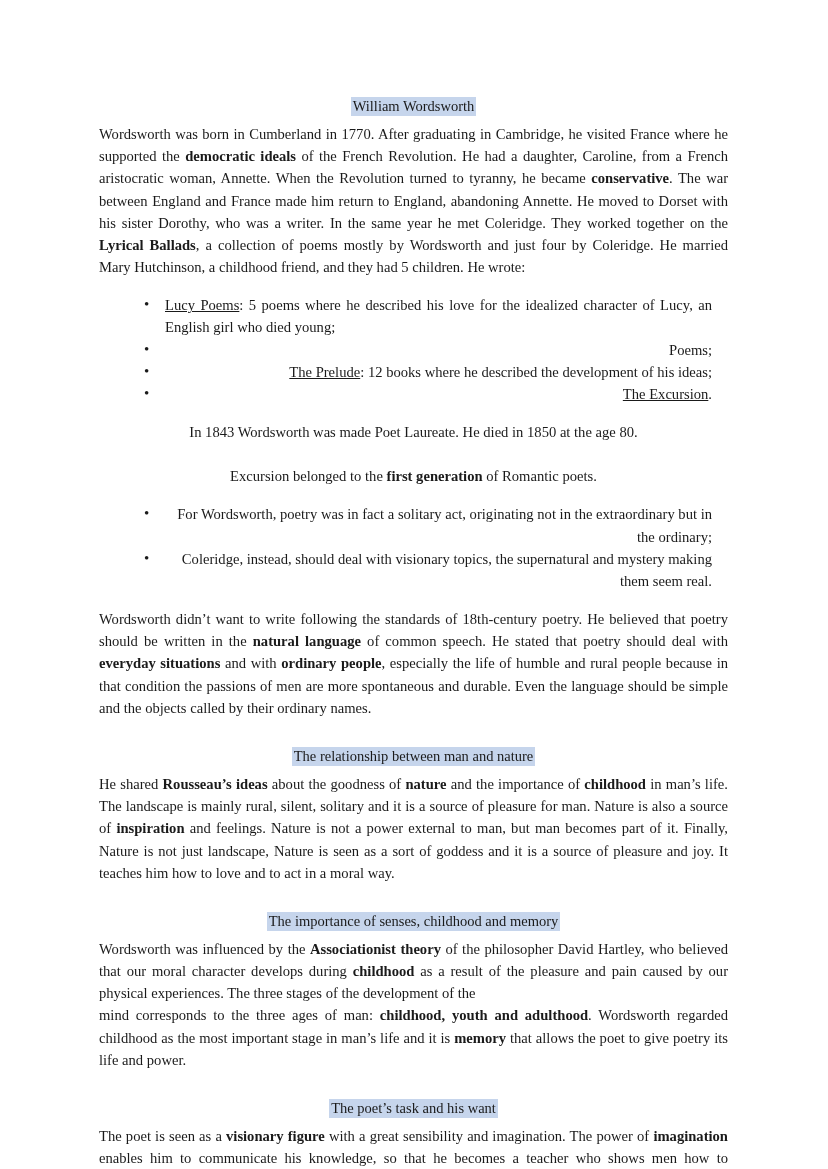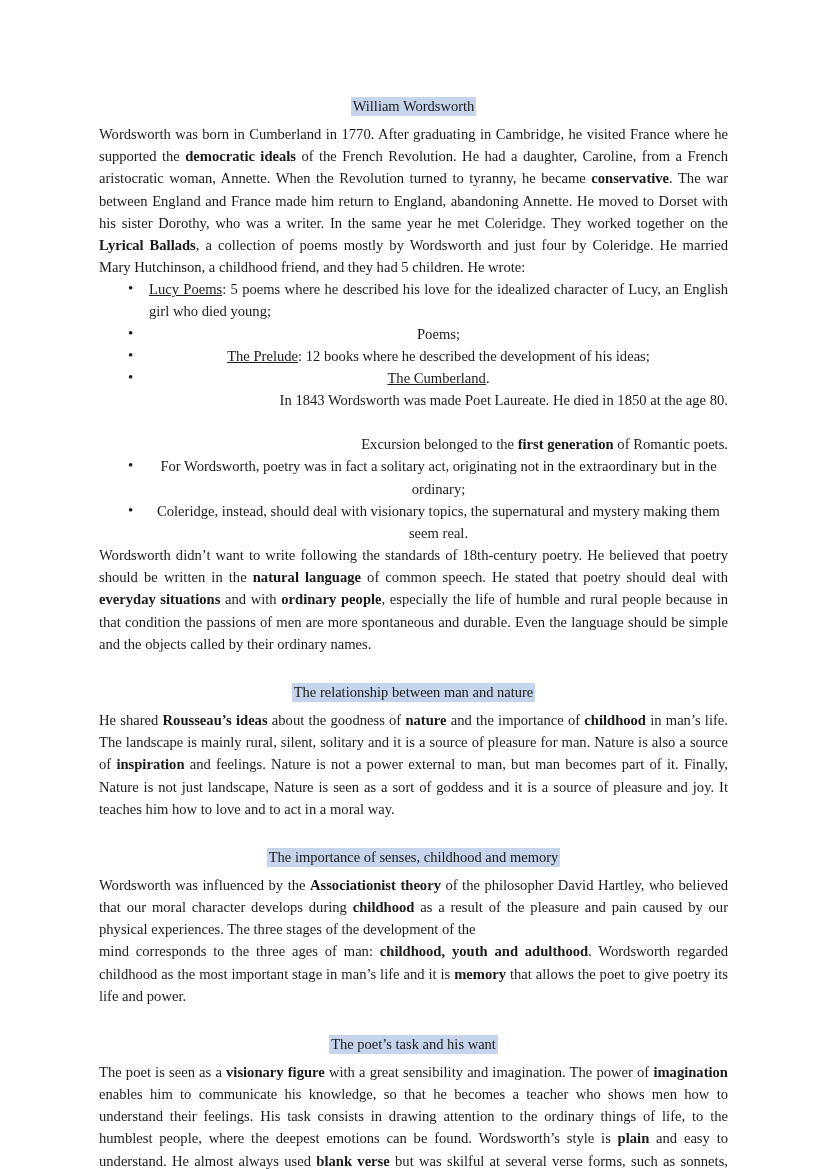--- a/index.html
+++ b/index.html
@@ -39,33 +39,33 @@
   }
   p.para {
     font-size: 14.6px;
     line-height: 1.52;
     text-align: justify;
     text-justify: inter-word;
     margin: 0;
     hyphens: none;
   }
   p.para.nojust {
-    text-align: right;
+    text-align: center;
   }
   ul.bullets {
-    margin: 0;
+    margin: 16px;
     padding: 0;
     list-style: none;
   }
   ul.bullets li {
     position: relative;
     font-size: 14.6px;
     line-height: 1.52;
     padding-left: 50px;
-    text-align: center;
+    text-align: right;
     margin: 0;
   }
   ul.bullets li::before {
     content: "\2022";
     position: absolute;
     left: 29px;
     top: -1px;
     font-size: 15px;
     line-height: 1.52;
   }
@@ -87,21 +87,21 @@
     <h2 class="heading"><span class="hl">William Wordsworth</span></h2>
 
     <div class="gap-xs"></div>
 
     <p class="para"><span>Wordsworth was born in Cumberland in 1770. After graduating in Cambridge, he visited France where he supported the </span><span class="b">democratic ideals</span><span> of the French Revolution. He had a daughter, Caroline, from a French aristocratic woman, Annette. When the Revolution turned to tyranny, he became </span><span class="b">conservative</span><span>. The war between England and France made him return to England, abandoning Annette. He moved to Dorset with his sister Dorothy, who was a writer. In the same year he met Coleridge. They worked together on the </span><span class="b">Lyrical Ballads</span><span>, a collection of poems mostly by Wordsworth and just four by Coleridge. He married Mary Hutchinson, a childhood friend, and they had 5 children. He wrote:</span></p>
 
     <ul class="bullets">
       <li class="wrapjust"><span class="u">Lucy Poems</span><span>: 5 poems where he described his love for the idealized character of Lucy, an English girl who died young;</span></li>
       <li><span>Poems</span><span>;</span></li>
       <li><span class="u">The Prelude</span><span>: 12 books where he described the development of his ideas;</span></li>
-      <li><span class="u">The Cumberland</span><span>.</span></li>
+      <li><span class="u">The Excursion</span><span>.</span></li>
     </ul>
 
     <p class="para nojust">In 1843 Wordsworth was made Poet Laureate. He died in 1850 at the age 80.</p>
 
     <div class="gap-md"></div>
 
     <p class="para nojust"><span>Excursion belonged to the </span><span class="b">first generation</span><span> of Romantic poets.</span></p>
 
     <ul class="bullets">
       <li>For Wordsworth, poetry was in fact a solitary act, originating not in the extraordinary but in the ordinary;</li>

